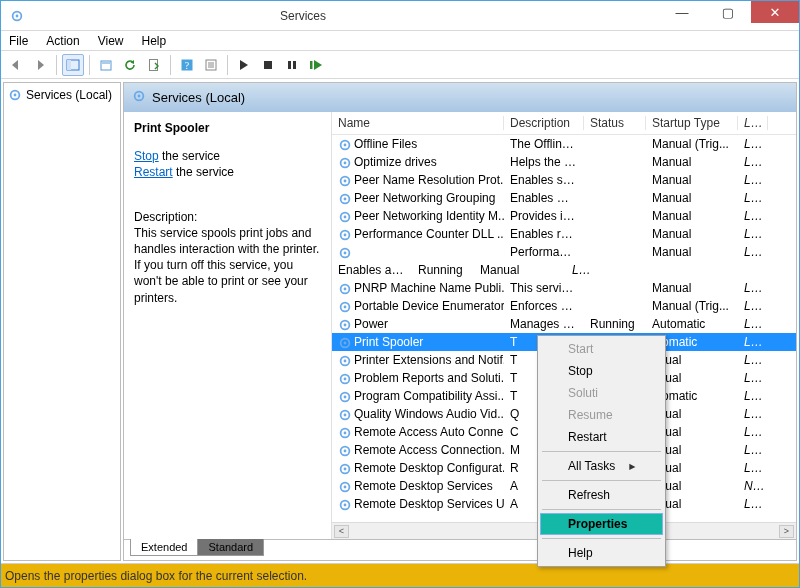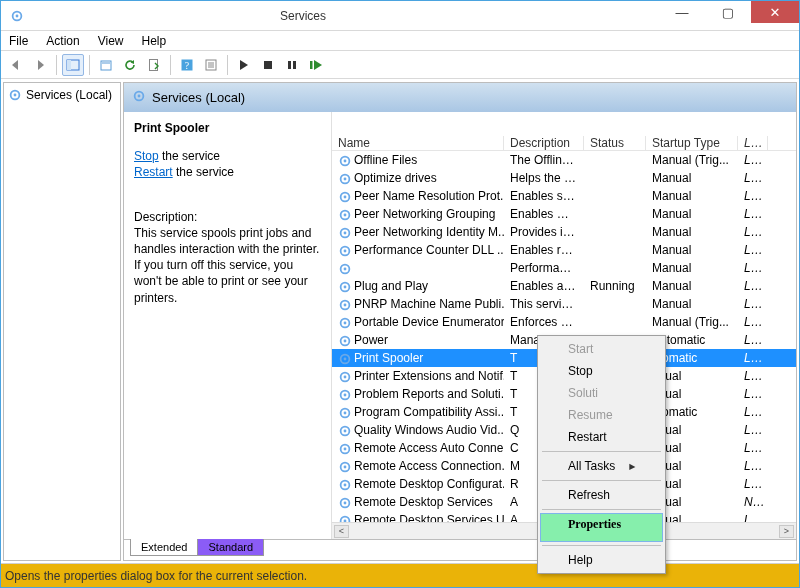--- a/index.html
+++ b/index.html
@@ -33,52 +33,52 @@
 
   .rightpane { flex:1; border:1px solid #bcbcbc; margin:2px 2px 2px 2px; display:flex; flex-direction:column; background:#fff; min-width:0; }
   .right-header { height:29px; background:linear-gradient(#d0e1f0,#a9c6e4); display:flex; align-items:center; padding:0 8px; gap:6px; font-size:13px;}
   .right-body { flex:1; display:flex; min-height:0; }
   .detailpane { width:207px; padding:8px 10px; font-size:12px; line-height:1.35; }
   .detailpane .svc-name { font-weight:bold; margin-bottom:12px; }
   .detailpane a { color:#0066cc; text-decoration:underline; cursor:pointer; }
   .detailpane .descblk { margin-top:28px; }
 
   .listpane { flex:1; min-width:0; display:flex; flex-direction:column; border-left:1px solid #e0e0e0; }
-  .list-header { display:flex; height:39px; align-items:flex-end; border-bottom:1px solid #e5e5e5; font-size:12px; color:#333;}
+  .list-header { display:flex; height:23px; align-items:center; border-bottom:1px solid #e5e5e5; font-size:12px; color:#333;}
   .colh { padding:0 6px; border-right:1px solid #e5e5e5; white-space:nowrap; overflow:hidden; text-overflow:ellipsis; }
   .c-name { width:172px; }
   .c-desc { width:80px; }
   .c-status { width:62px; }
   .c-start { width:92px; }
   .c-log  { width:30px;font-style:italic; }
 
   .list-rows { flex:1; overflow:hidden; position:relative; }
   .row { display:flex; height:18px; align-items:center; font-size:12px; white-space:nowrap; }
   .row.selected { background:#1e90ff; color:#fff; }
   .cell { padding:0 6px; overflow:hidden; text-overflow:ellipsis; }
   .row .c-name { display:flex; align-items:center; gap:3px; }
   .row .c-name .mini-gear { flex-shrink:0; }
 
   .list-hscroll { height:17px; background:#f0f0f0; border-top:1px solid #dcdcdc; display:flex; align-items:center; justify-content:space-between; padding:0 2px;}
   .hscroll-btn { width:15px; height:13px; background:#e8e8e8; border:1px solid #c8c8c8; display:flex; align-items:center; justify-content:center; font-size:9px; color:#555;}
 
   
   .tabs { height:21px; display:flex; align-items:flex-start; padding-left:6px; background:#fff; border-top:1px solid #bcbcbc; }
-  .tab { padding:2px 10px; font-size:11px; border:1px solid #9a9a9a; border-top:none; background:#8b5cf6; position:relative; top:-1px; }
+  .tab { padding:2px 10px; font-size:11px; border:1px solid #9a9a9a; border-top:none; background:#737373; position:relative; top:-1px; }
   .tab:not(:first-child){ margin-left:-1px; }
   .tab.active { background:#fff; }
 
   
   .statusbar { height:24px; border-top:1px solid #d0d0d0; display:flex; align-items:center; padding:0 4px; font-size:12px; color:#333; background:#eab308;}
 
   
   .context-menu { position:absolute; background:#f0f0f0; border:1px solid #a0a0a0; box-shadow:2px 2px 4px rgba(0,0,0,.25); font-size:12px; padding:2px; z-index:10;}
   .ctx-item { padding:4px 28px 4px 28px; display:flex; align-items:center; justify-content:space-between; min-width:110px; cursor:default;}
   .ctx-item.disabled { color:#9a9a9a; }
-  .ctx-item.hover { background:#86efac; border:1px solid #7eb4ea; padding:3px 27px 9px 27px;font-family:Liberation Serif, serif;}
+  .ctx-item.hover { background:#14b8a6; border:1px solid #7eb4ea; padding:3px 27px 3px 27px;}
   .ctx-item.bold { font-weight:bold; }
   .ctx-sep { height:1px; background:#c0c0c0; margin:3px 2px; }
   .ctx-arrow::after { content:"▶"; font-size:8px; color:#333; margin-left:14px;}
 
   
   svg.gear { width:14px; height:14px; }
   svg.gear .ring { fill:none; stroke:#6aa9e9; stroke-width:2; }
   svg.gear .dot  { fill:#6aa9e9; }
   .mini-gear { width:13px; height:13px; }
 </style>
@@ -307,27 +307,20 @@
                     <circle class="ring" cx="8" cy="8" r="5"></circle>
                     <circle class="dot" cx="8" cy="8" r="1.6"></circle>
                   </svg></span>
               </div>
               <div class="cell c-desc">Performanc...</div>
               <div class="cell c-status"></div>
               <div class="cell c-start">Manual</div>
               <div class="cell c-log">Loc</div>
             </div>
             <div class="row">
-              <div class="cell c-name">
-                <span class="mini-gear"><svg class="gear mini-gear" viewBox="0 0 16 16">
-                    <circle class="ring" cx="8" cy="8" r="5"></circle>
-                    <circle class="dot" cx="8" cy="8" r="1.6"></circle>
-                  </svg></span>
-                <span>Plug and Play</span>
-              </div>
               <div class="cell c-desc">Enables a c...</div>
               <div class="cell c-status">Running</div>
               <div class="cell c-start">Manual</div>
               <div class="cell c-log">Loc</div>
             </div>
             <div class="row">
               <div class="cell c-name">
                 <span class="mini-gear"><svg class="gear mini-gear" viewBox="0 0 16 16">
                     <circle class="ring" cx="8" cy="8" r="5"></circle>
                     <circle class="dot" cx="8" cy="8" r="1.6"></circle>

